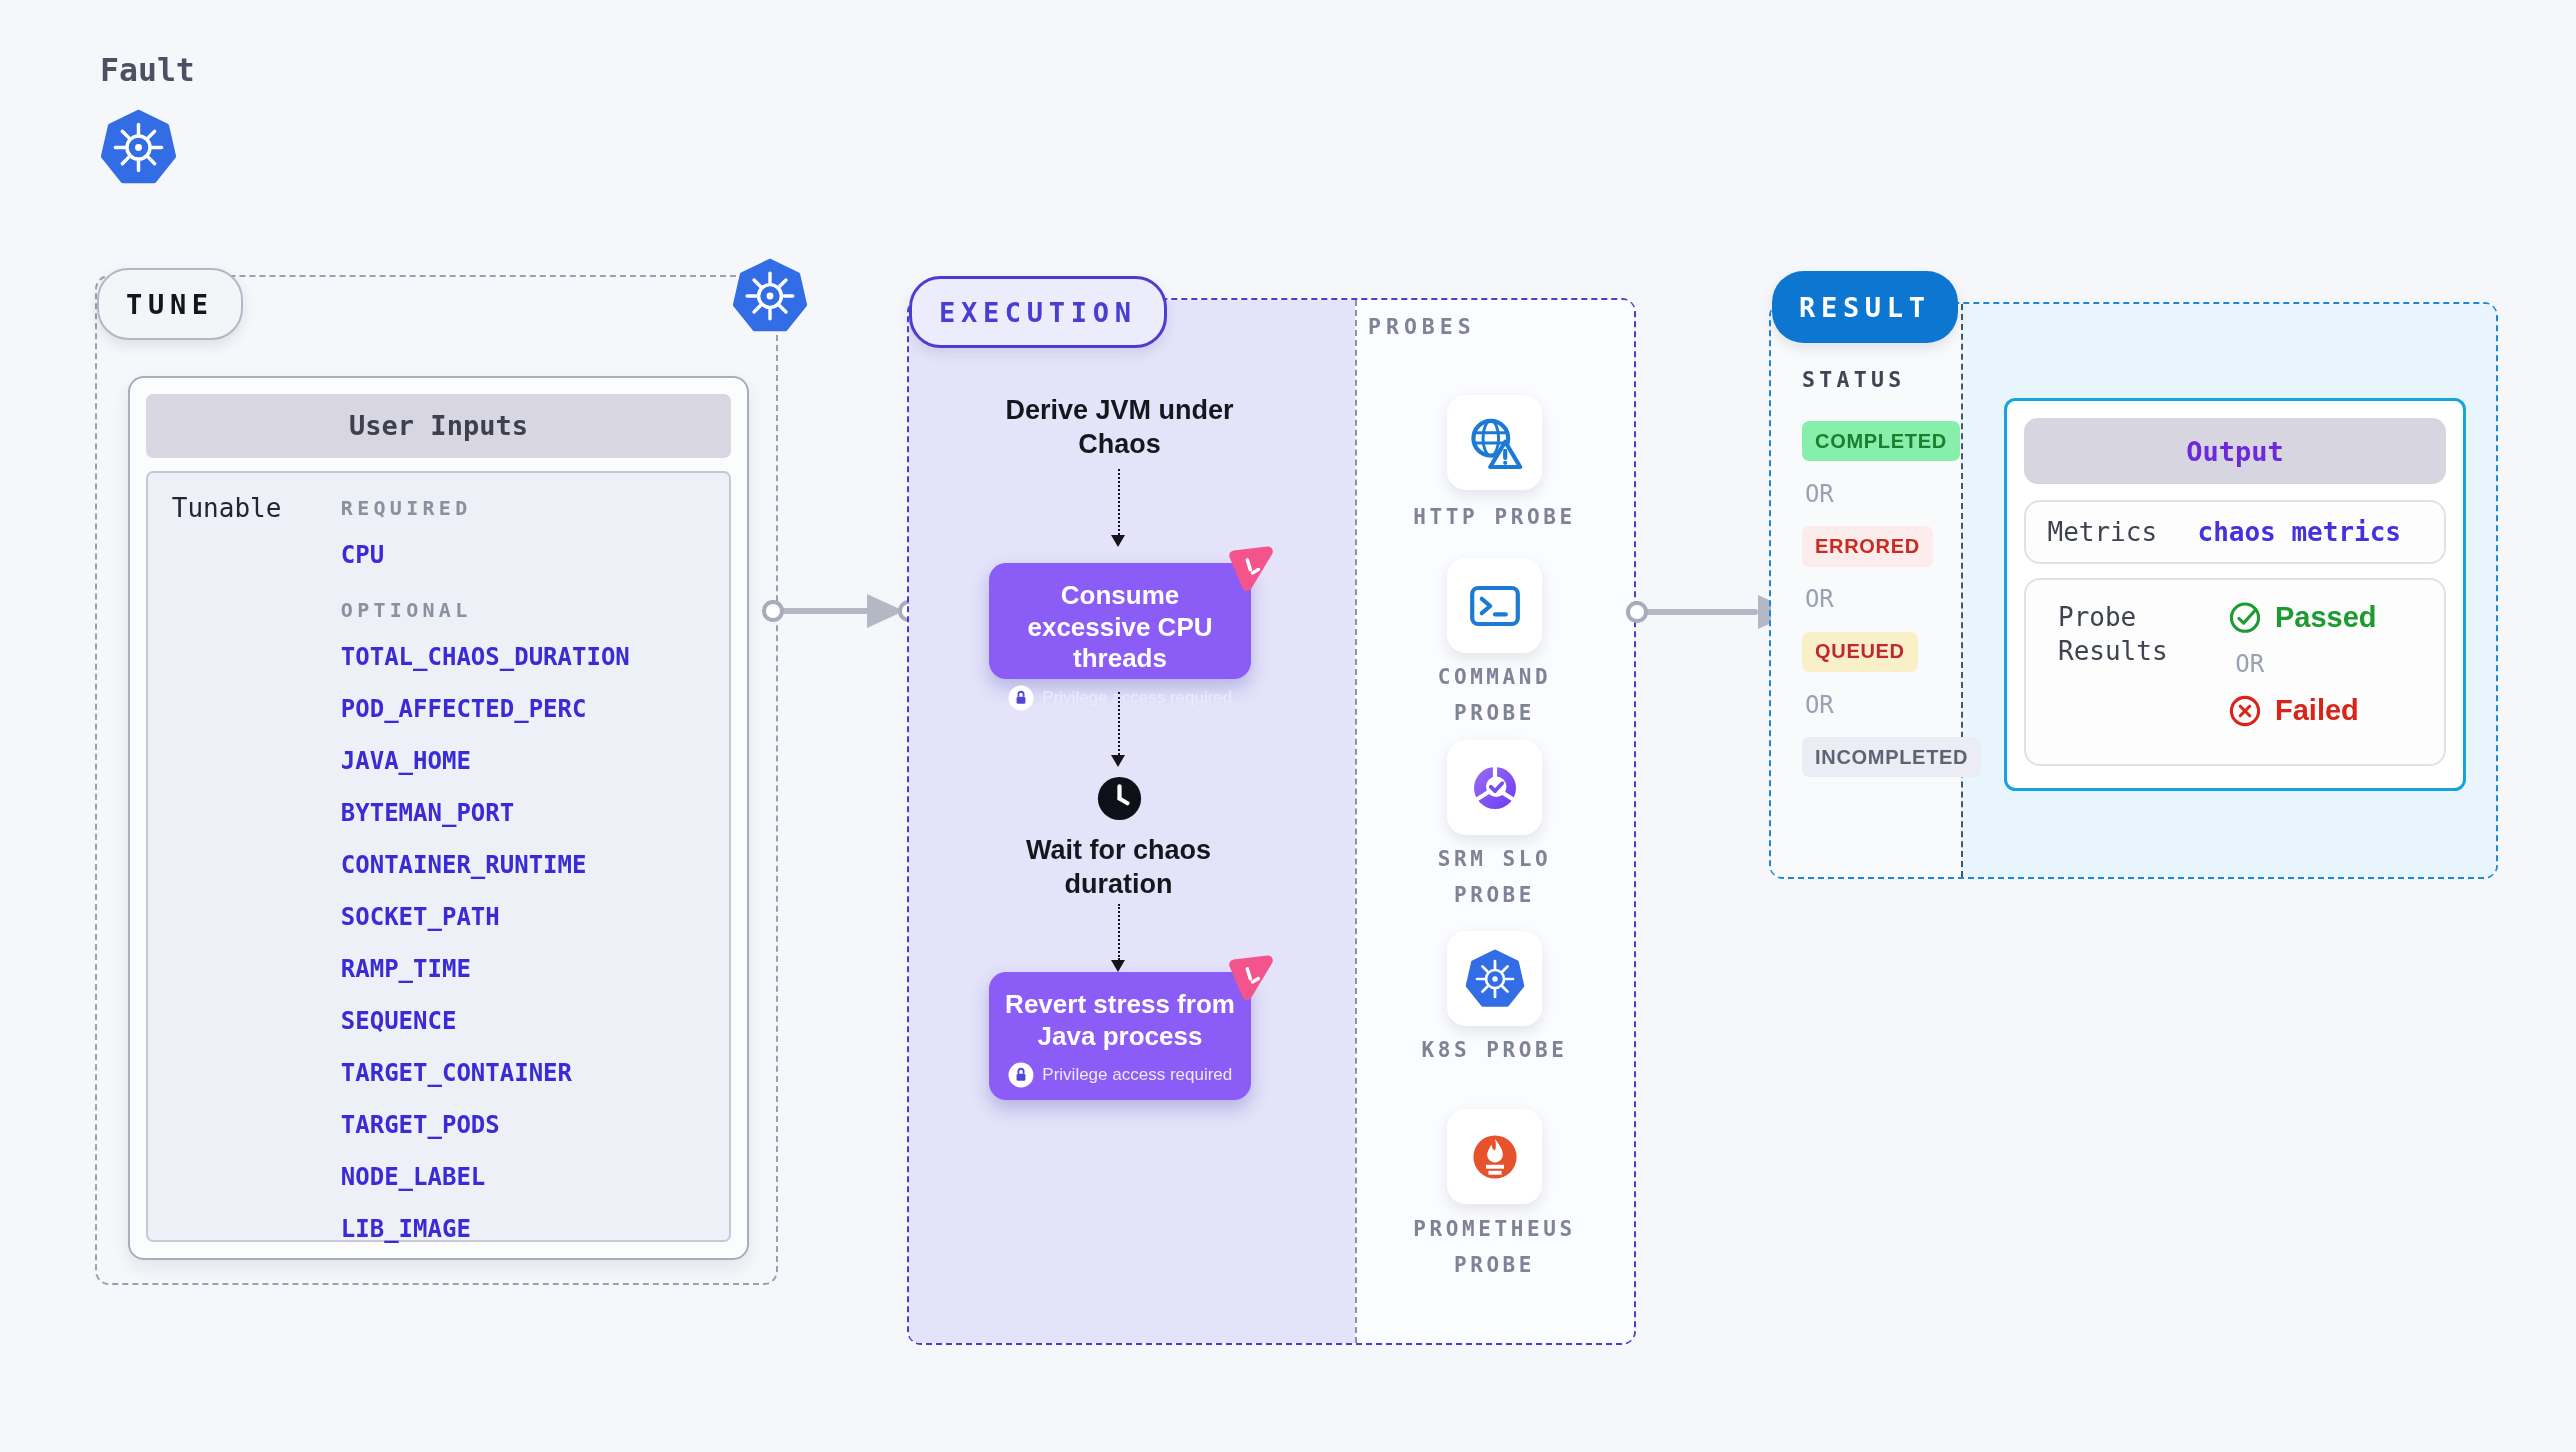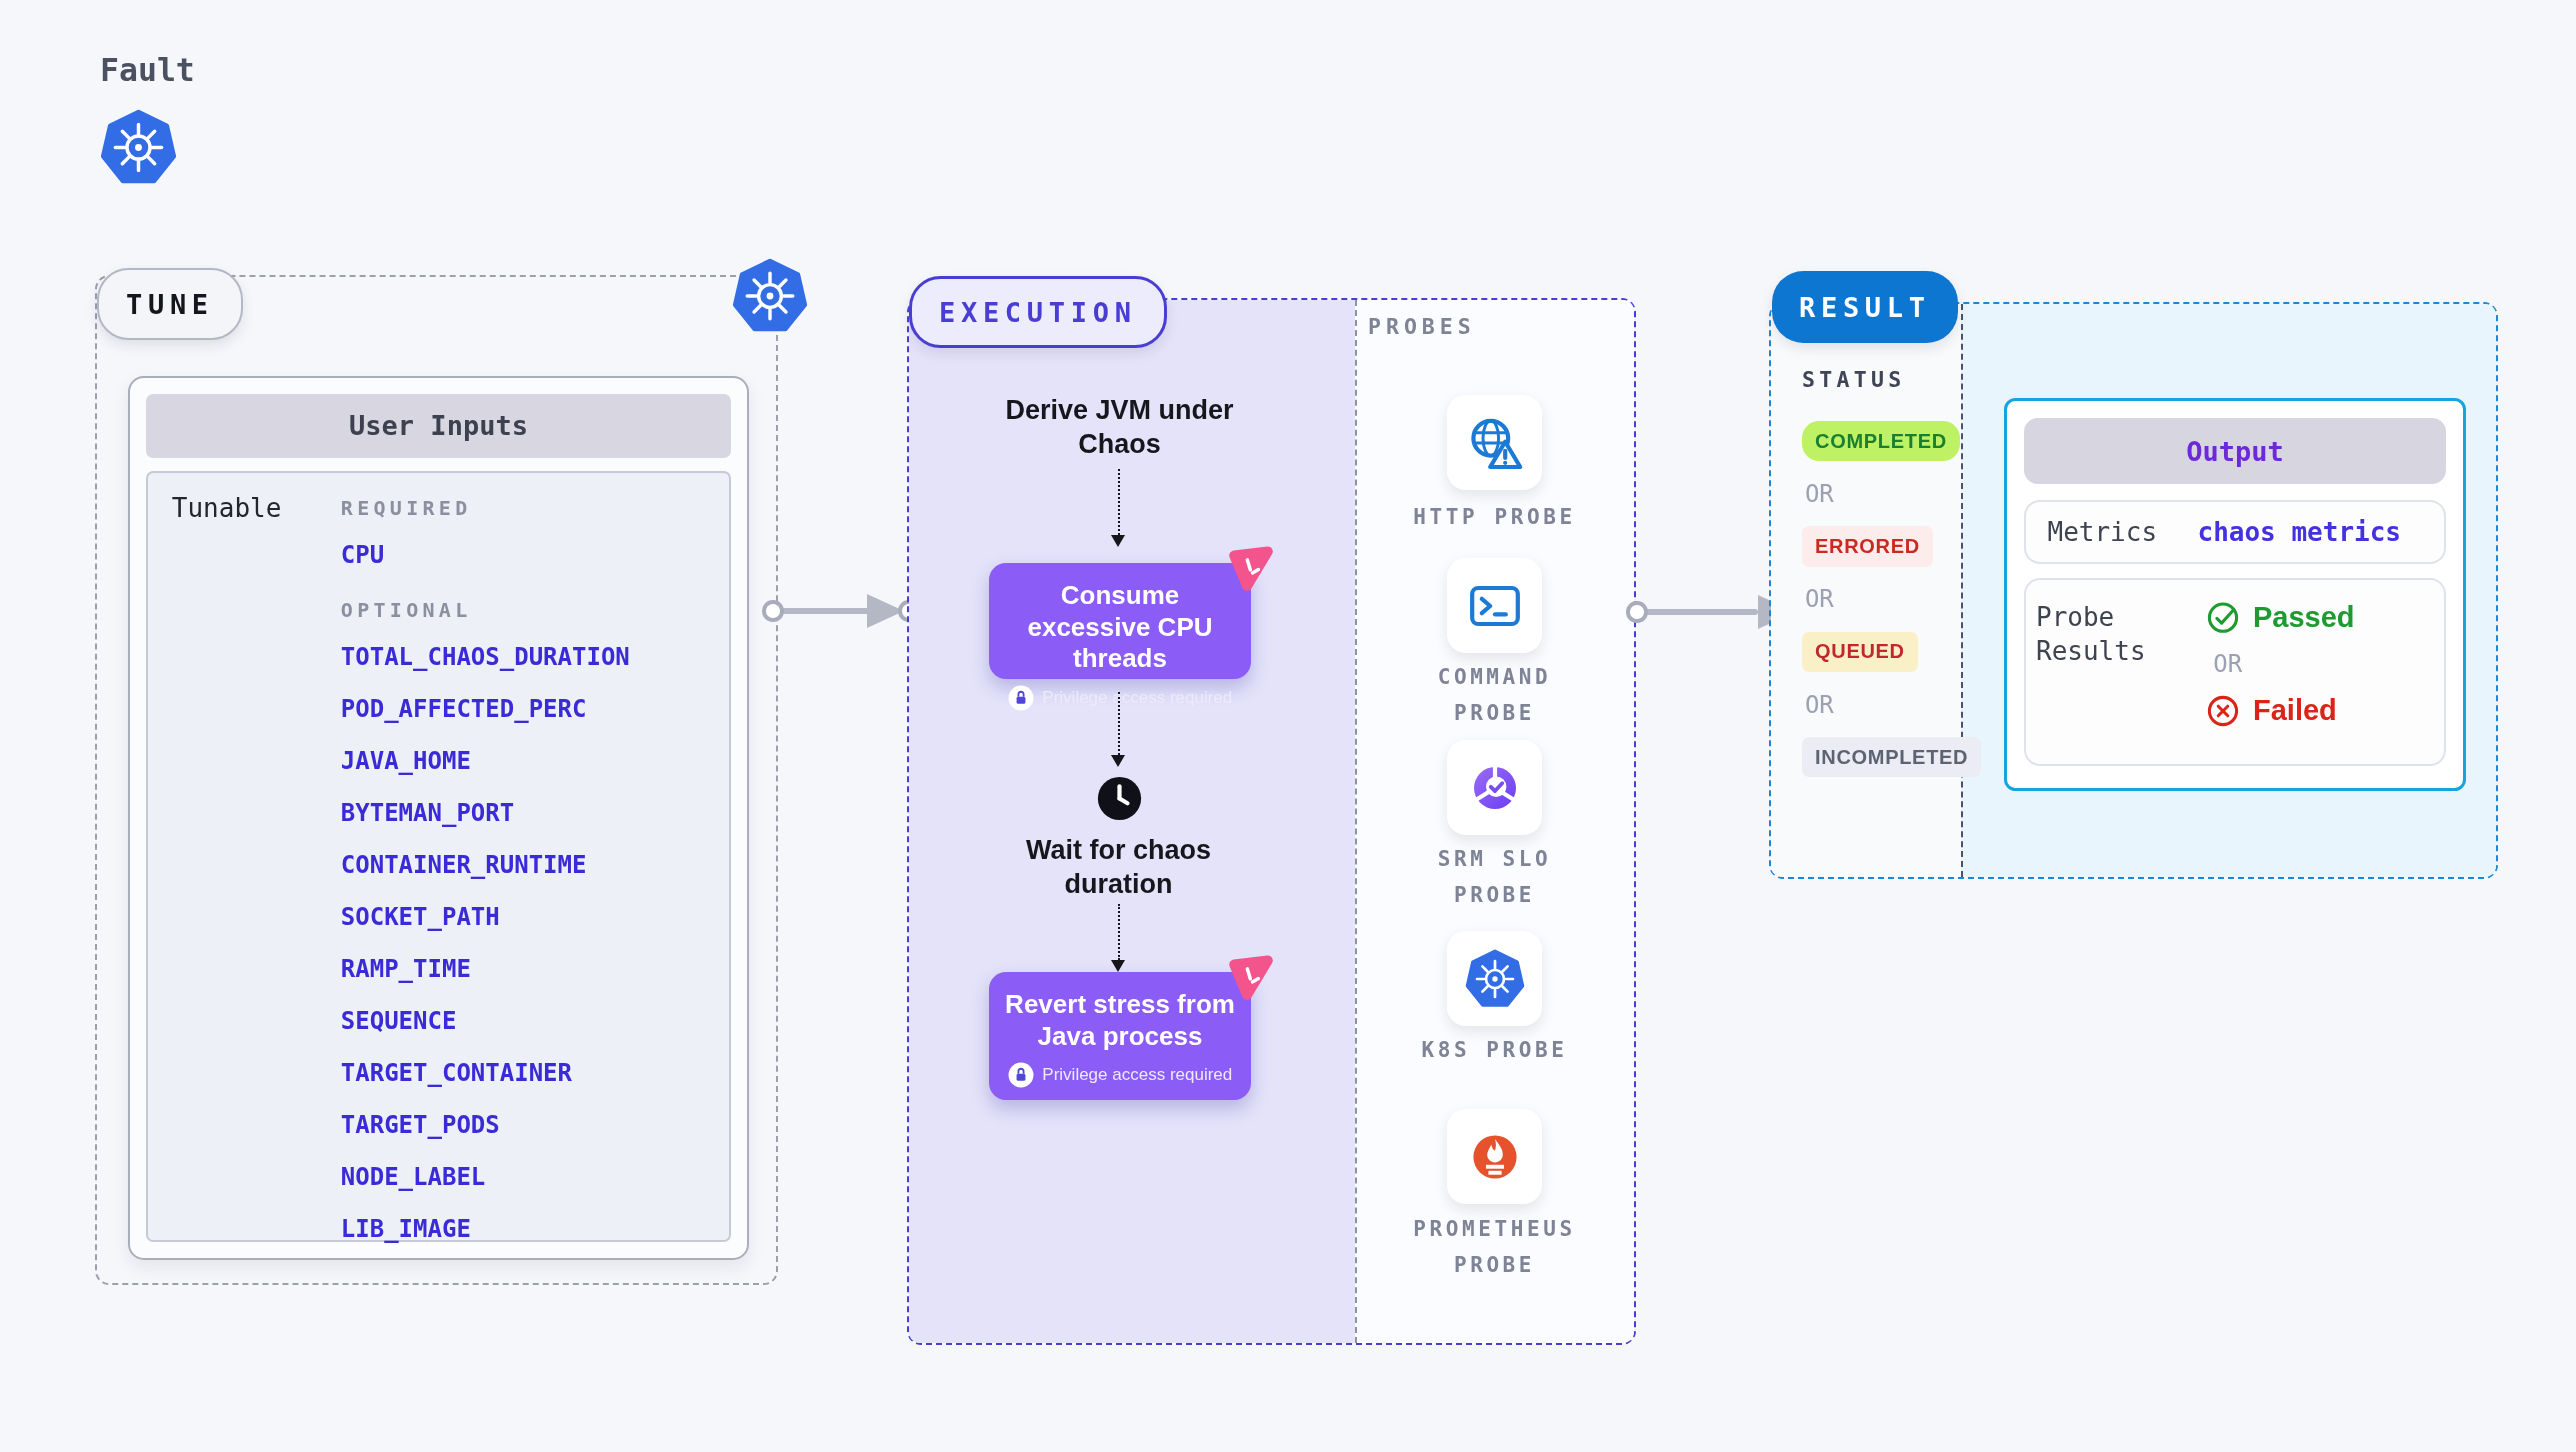--- a/index.html
+++ b/index.html
@@ -97,21 +97,21 @@
 
   
   .output-card { position:absolute; left:2004px; top:398px; width:462px; height:393px; background:#ffffff;
                  border:3.6px solid #16a4e0; border-radius:11.5px; padding:17px; }
   .output-header { height:66px; background:#d6d5e0; border-radius:14px; display:flex; align-items:center;
                    justify-content:center; font-size:27px; color:#6d28d9; font-weight:600; }
   .output-row { border:2.1px solid #dfe2ea; background:#fdfdfe; border-radius:16px; }
   .row-metrics { margin-top:15.8px; height:64px; display:flex; align-items:center; padding:0 21.5px; }
   .metrics-label { font-size:26px; color:#3e4350; width:150px; }
   .metrics-value { font-size:26px; color:#4431df; font-weight:600;text-align:center; }
-  .row-probe { margin-top:14.3px; height:188px; display:flex; padding:20px 10px; }
+  .row-probe { margin-top:14.3px; height:188px; display:flex; padding:20px 32px; }
   .probe-results-label { font-size:26px; color:#3e4350; width:150px; line-height:34px; }
   .pr-right { display:flex; flex-direction:column; align-items:flex-start; margin-left:20px; }
   .pr-row { display:flex; align-items:center; gap:13px; }
   .pr-row svg { width:34px; height:34px; }
   .passed-text { font-size:29px; font-weight:700; color:#1d9b31; }
   .failed-text { font-size:29px; font-weight:700; color:#da2418; }
   .pr-or { font-family:"DejaVu Sans Mono", monospace; font-size:24px; color:#9aa1b3; margin:15.8px 0 15.8px 7.2px; }
 </style>
 </head>
 <body>
@@ -346,21 +346,21 @@
   </div>
 
   <div class="group result-group">
     <div class="panel res-left"></div>
     <div class="panel res-right"></div>
   </div>
   <div class="badge badge-result mono">RESULT</div>
 
   <div class="status-col">
     <div class="status-label mono">STATUS</div>
-    <div class="status-pill" style="color: rgb(26, 127, 46); background-color: #bef264; border-radius: 17px;">COMPLETED</div>
+    <div class="status-pill" style="color: rgb(26, 127, 46); background-color: #86efac;">COMPLETED</div>
     <div class="or-sep">OR</div>
     <div class="status-pill" style="color: rgb(203, 42, 32); background-color: rgb(252, 236, 235);">ERRORED</div>
     <div class="or-sep">OR</div>
     <div class="status-pill" style="color: rgb(192, 39, 48); background-color: rgb(250, 240, 200);">QUEUED</div>
     <div class="or-sep">OR</div>
     <div class="status-pill" style="color: rgb(92, 99, 114); background-color: rgb(236, 237, 244);">INCOMPLETED</div>
   </div>
 
   <div class="output-card">
     <div class="output-header mono">Output</div>

